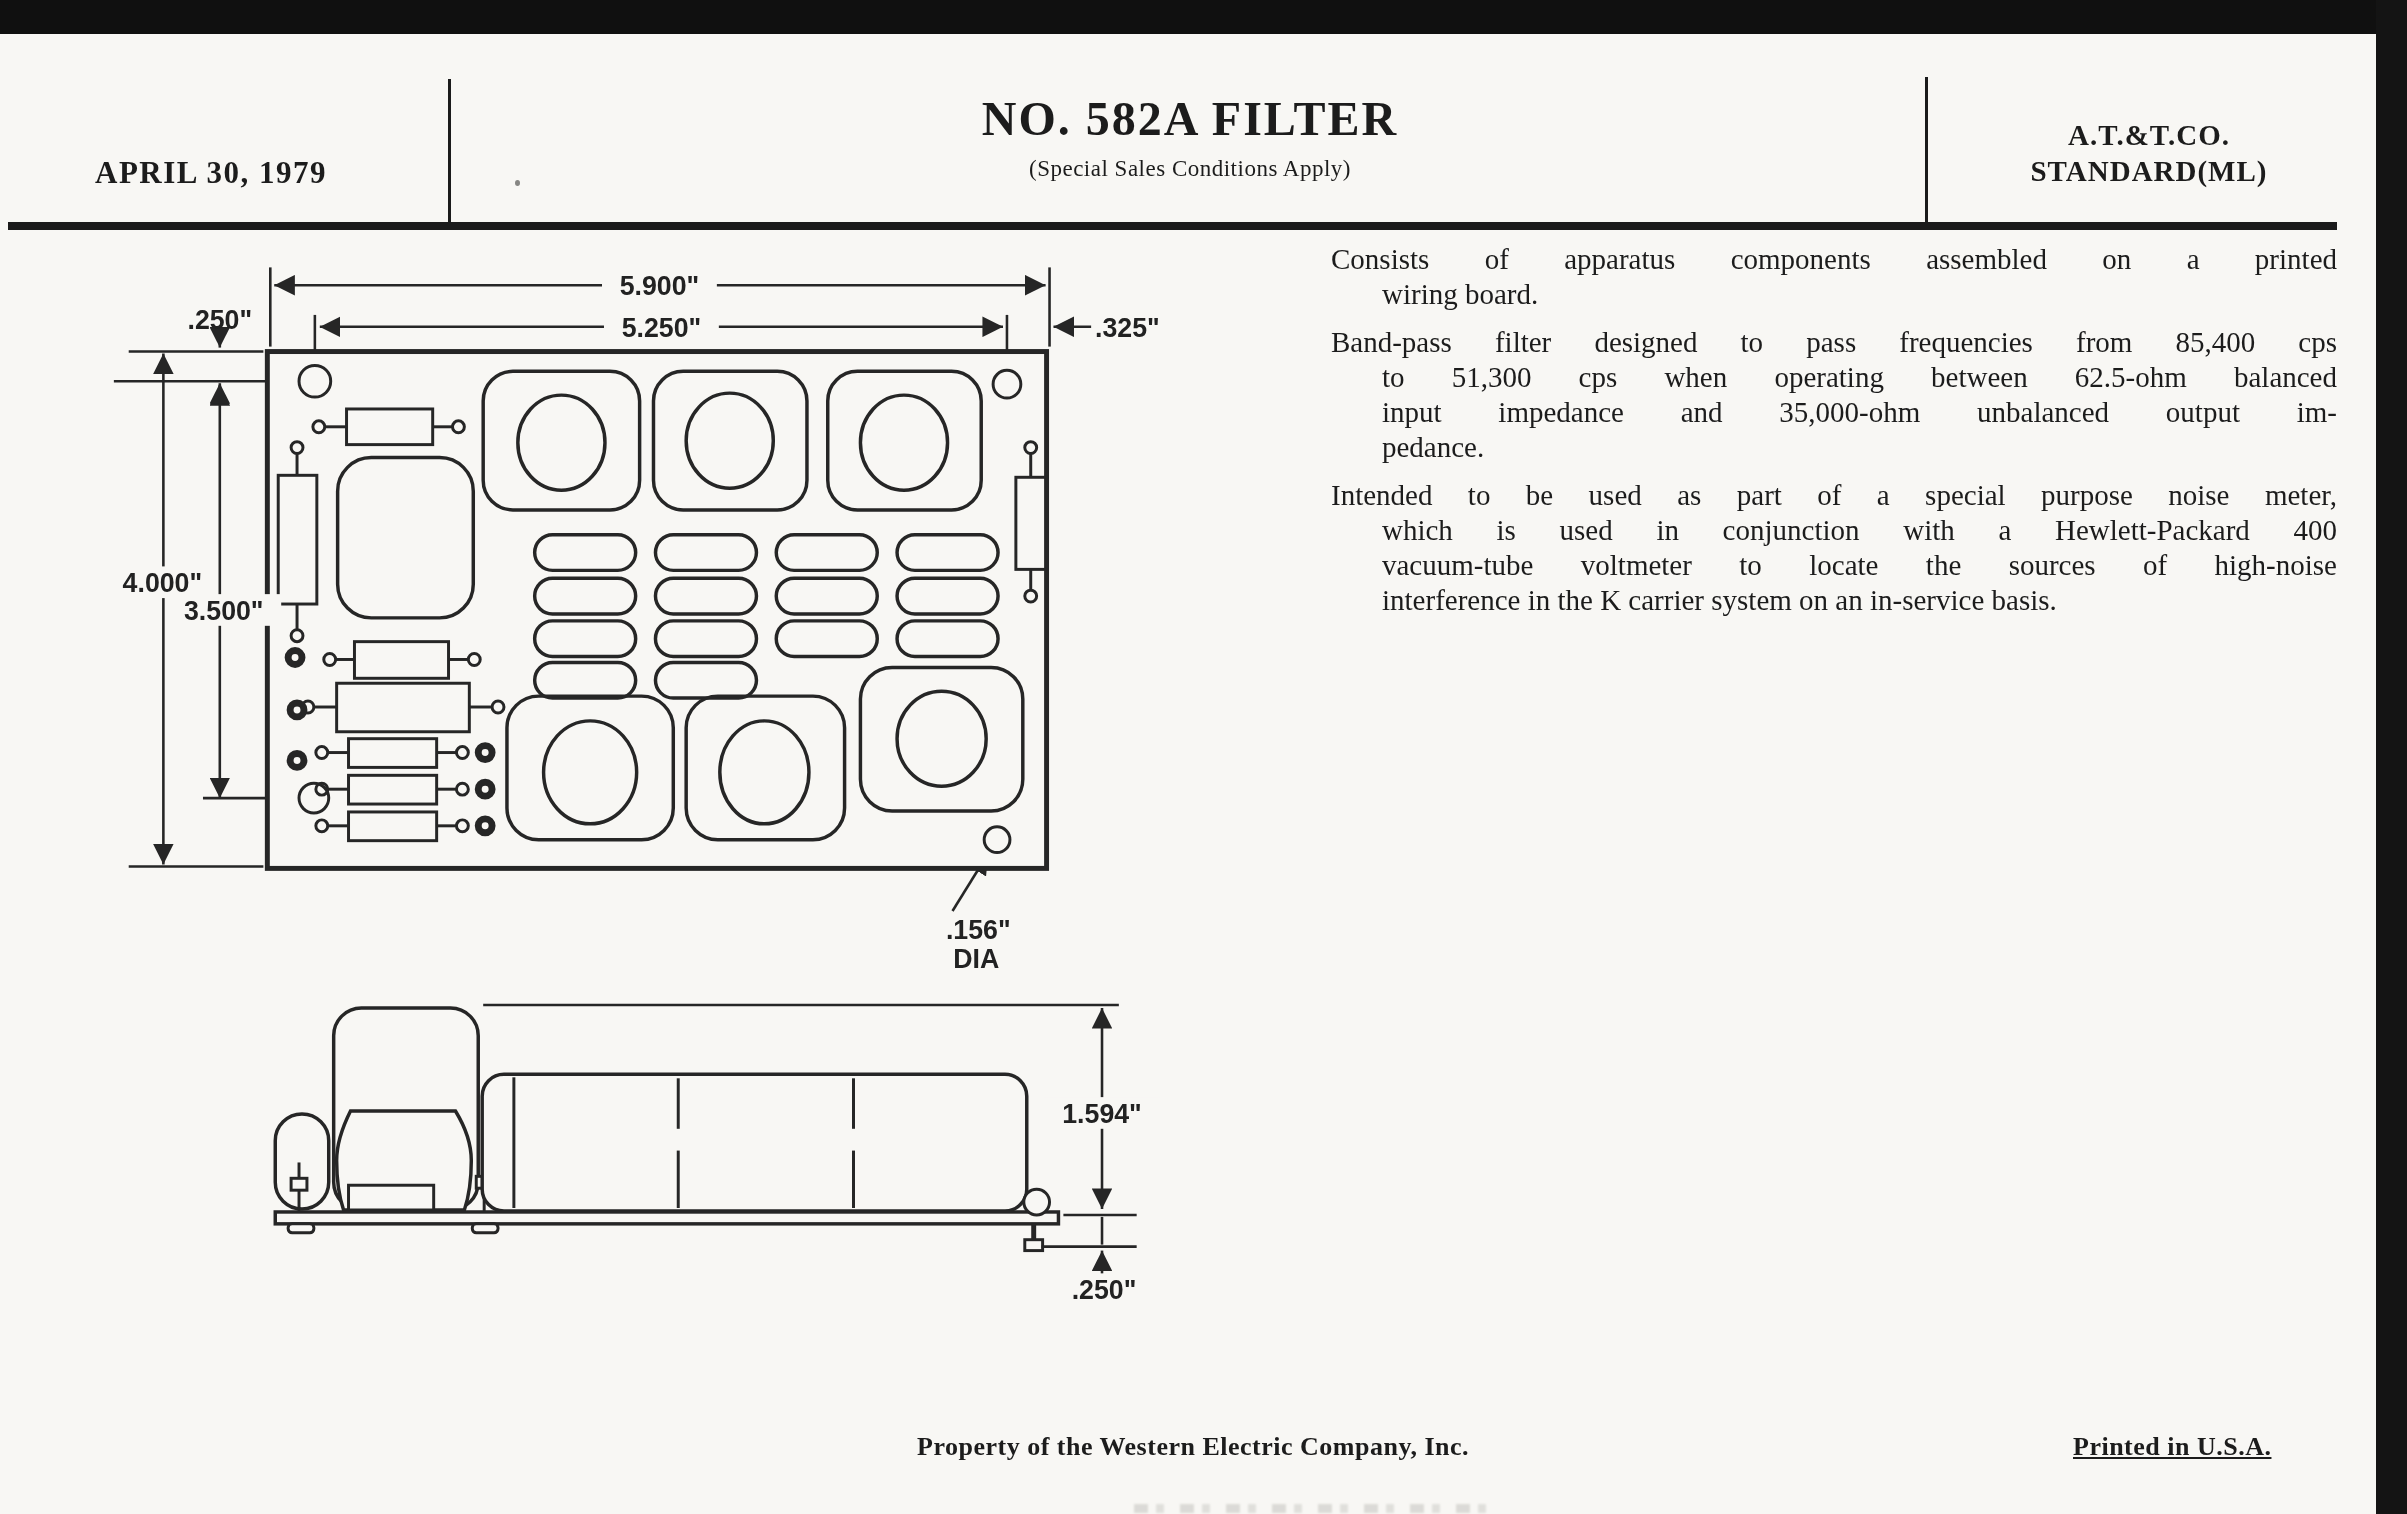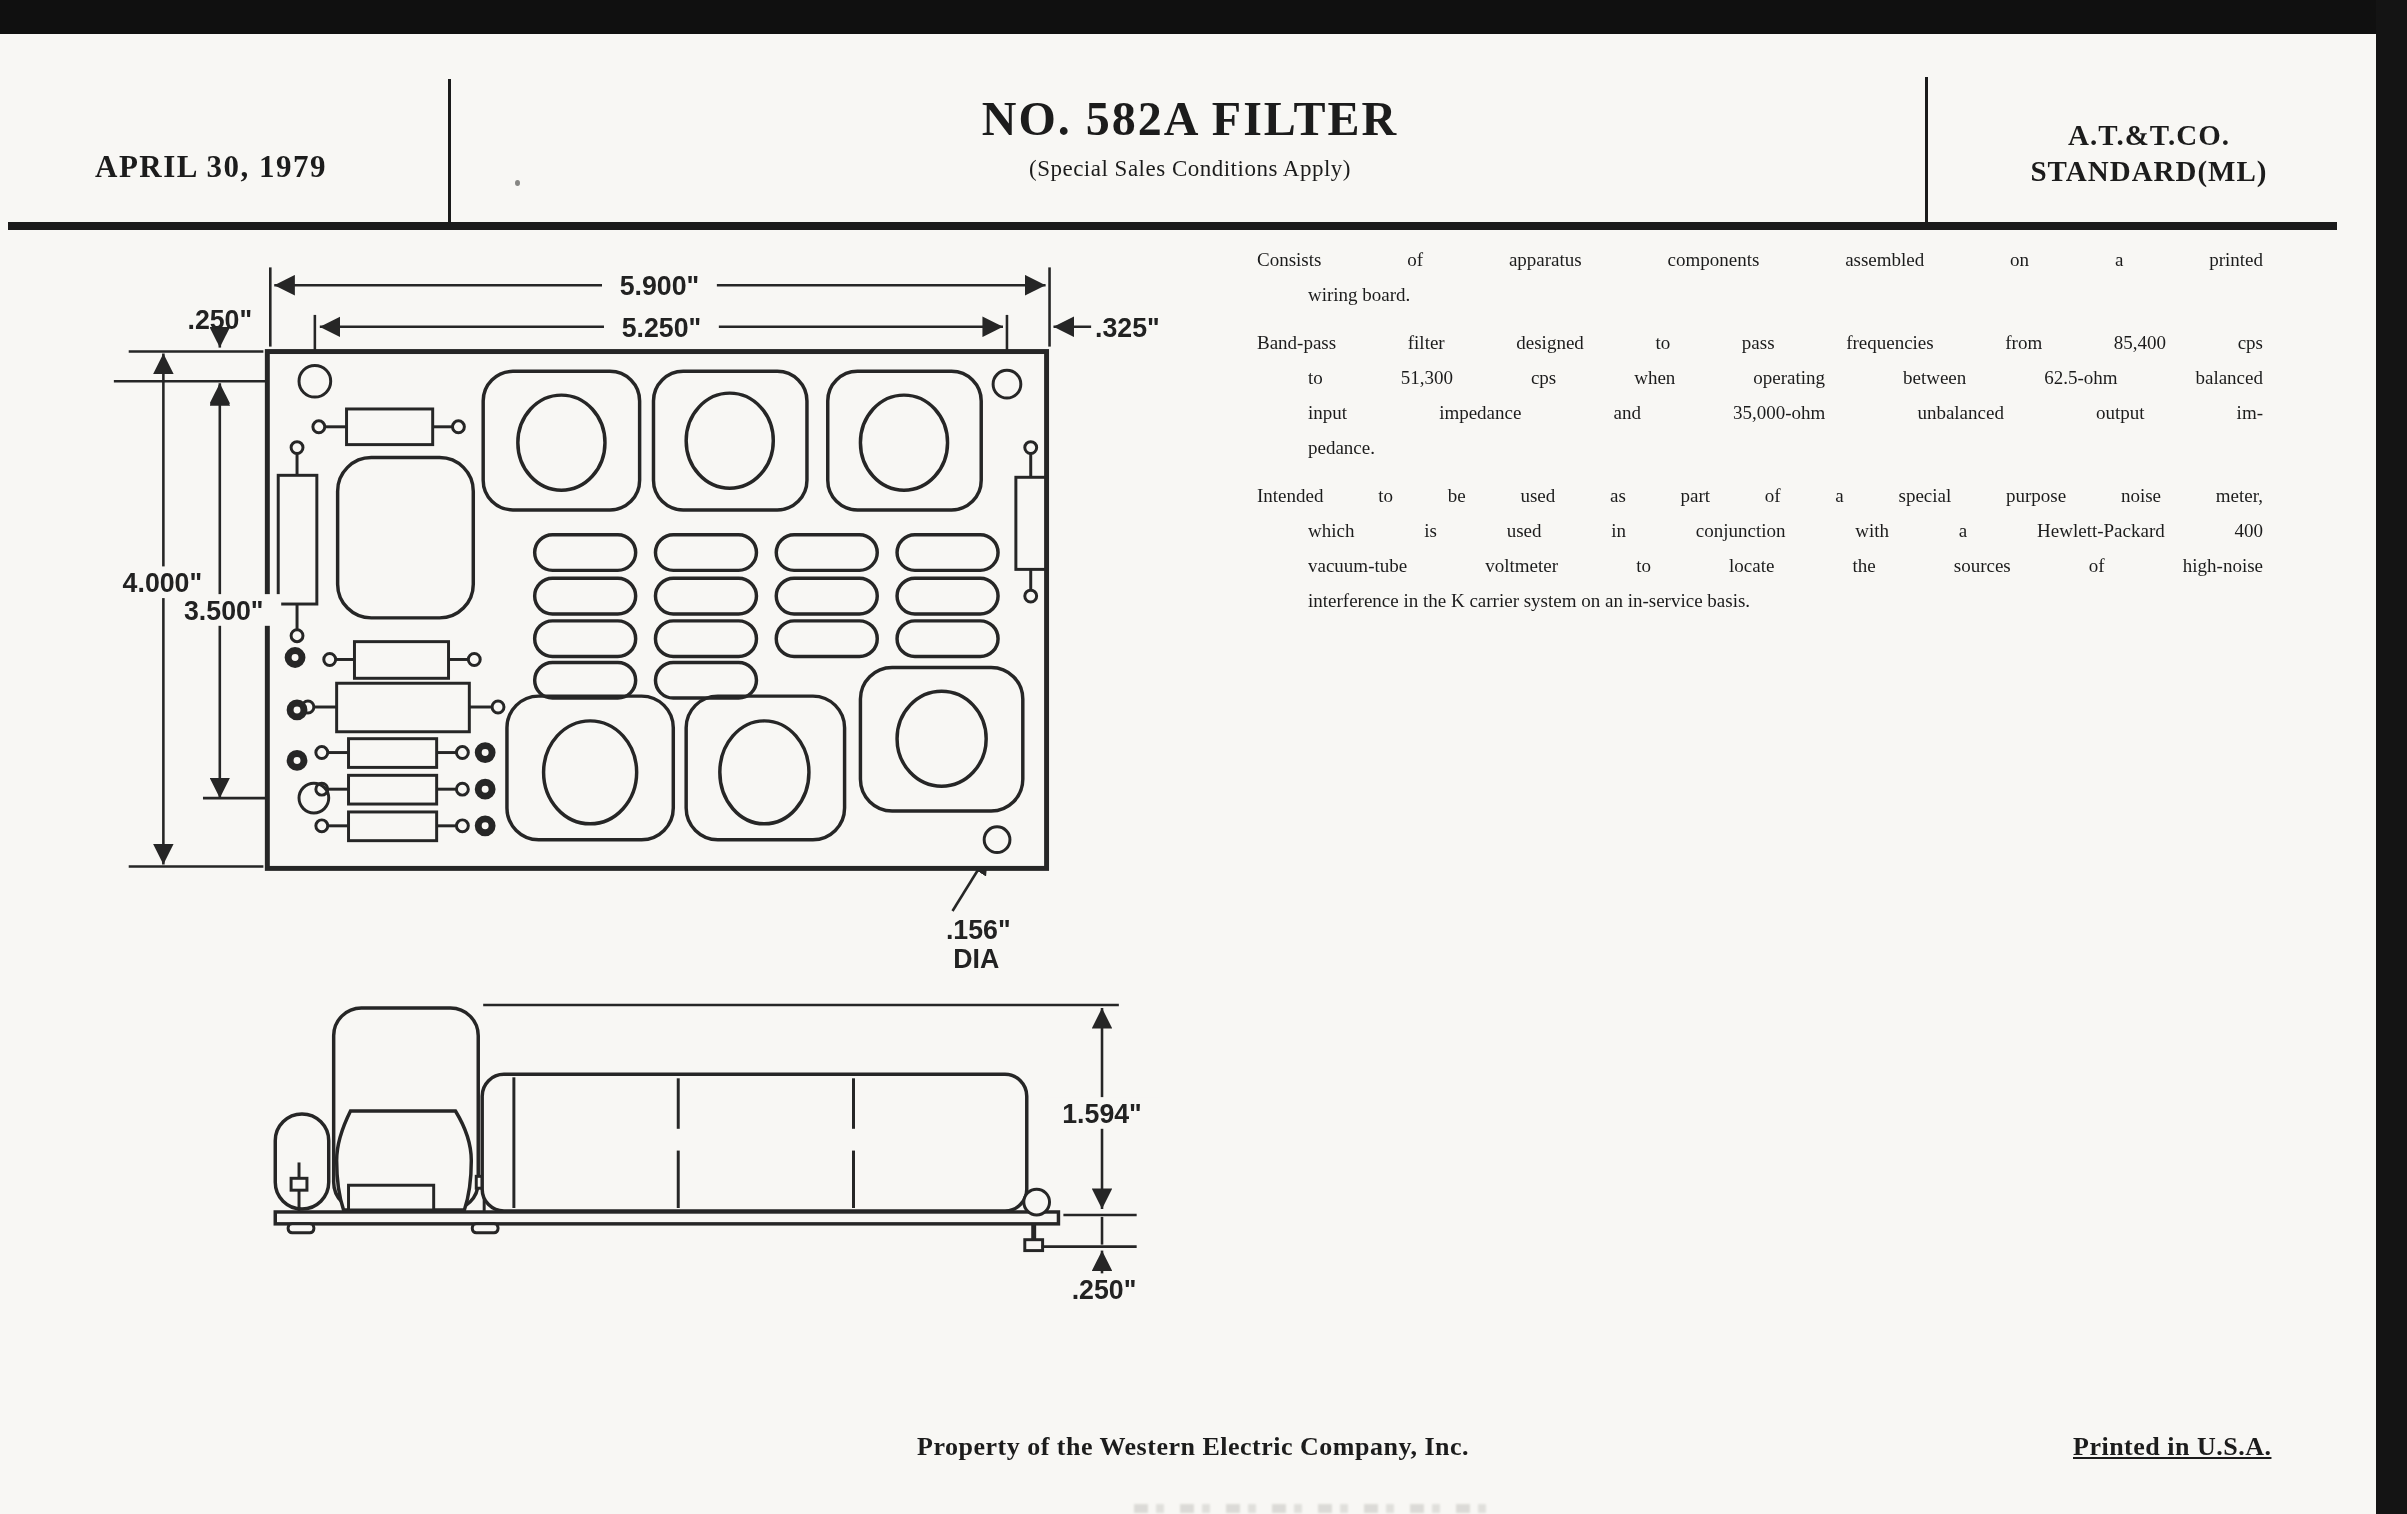--- a/index.html
+++ b/index.html
@@ -7,28 +7,28 @@
   .page{position:relative;width:2408px;height:1515px;background:#f8f7f4;overflow:hidden;
         font-family:"Liberation Serif",serif;color:#1c1c1c;}
   .bar{position:absolute;background:#101010;}
   .bar-top{left:0;top:0;width:2408px;height:34px;}
   .bar-right{left:2376px;top:0;width:32px;height:1515px;background:#141414;}
   .hrule{position:absolute;left:8px;top:222px;width:2329px;height:8px;background:#1b1b1b;}
   .vdiv{position:absolute;width:3px;background:#1b1b1b;}
   .vdiv1{left:448px;top:79px;height:143px;}
   .vdiv2{left:1925px;top:77px;height:145px;}
 
-  .date{position:absolute;left:95px;top:149px;font-weight:bold;font-size:31px;letter-spacing:1.5px;white-space:nowrap;}
+  .date{position:absolute;left:95px;top:155px;font-weight:bold;font-size:31px;letter-spacing:1.5px;white-space:nowrap;}
   .titleblock{position:absolute;left:893px;top:93px;width:594px;text-align:center;}
   .title{font-weight:bold;font-size:48px;letter-spacing:2px;line-height:51px;white-space:nowrap;}
   .subtitle{font-size:23px;margin-top:12px;letter-spacing:0.5px;white-space:nowrap;}
   .attblock{position:absolute;left:1931px;top:117px;width:436px;text-align:center;
             font-weight:bold;font-size:29px;line-height:36px;letter-spacing:1px;}
 
-  .bodycol{position:absolute;left:1257px;top:242px;width:1006px;font-size:19px;line-height:35px;}
+  .bodycol{position:absolute;left:1331px;top:242px;width:1006px;font-size:29px;line-height:35px;}
   .para{margin:0 0 13px 0;}
   .pline{text-align:justify;text-align-last:justify;white-space:normal;}
   .pline.cont{padding-left:51px;}
   .pline.last{text-align-last:left;}
 
   .footer-left{position:absolute;left:917px;top:1432px;font-weight:bold;font-size:26px;letter-spacing:0.5px;white-space:nowrap;font-family:Liberation Serif, serif;}
   .footer-right{position:absolute;left:2073px;top:1432px;font-weight:bold;font-size:26px;letter-spacing:0.5px;white-space:nowrap;text-decoration:underline;}
 
   .smudge{position:absolute;left:1134px;top:1504px;width:356px;height:9px;opacity:0.45;filter:blur(1px);
           background:repeating-linear-gradient(90deg,#b9b9b4 0 14px,transparent 14px 22px,#c4c4bf 22px 30px,transparent 30px 46px);}

